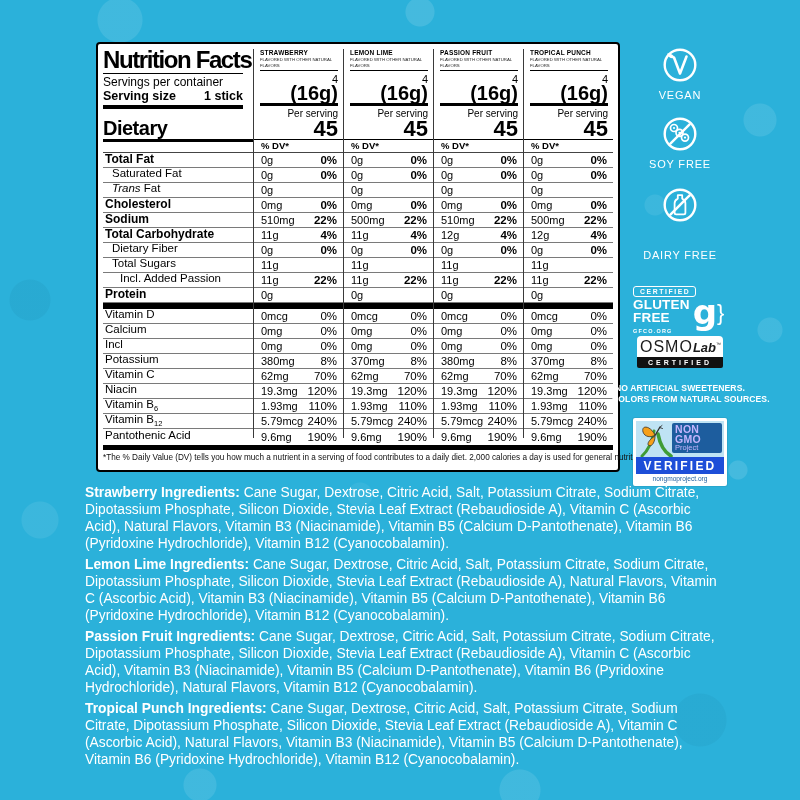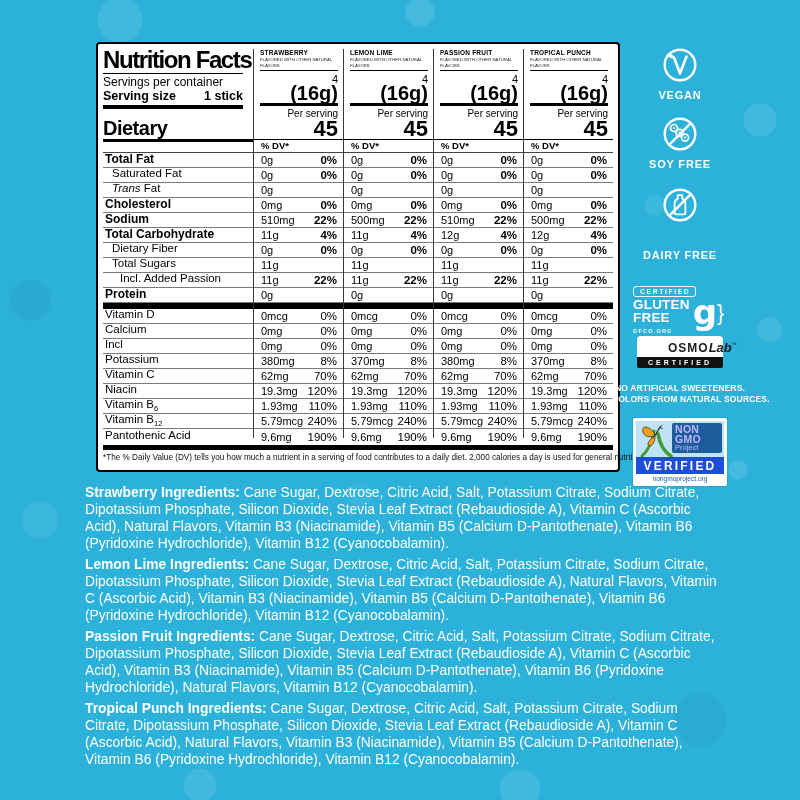--- a/index.html
+++ b/index.html
@@ -68,36 +68,36 @@
   .lcell.i1{padding-left:9px;}
   .lcell.i2{padding-left:17px;}
   .lcell .lit{font-style:italic;}
   .lsub{font-size:7.5px;}
   .thickbar{height:6px;background:#000;}
   .vrows .row:last-child{border-bottom:none;}
   .footnote{border-top:5px solid #000;margin-top:1px;padding-top:3px;font-size:8.2px;line-height:10px;color:#111;white-space:nowrap;}
 
   
   .badges{position:absolute;left:630px;top:47px;width:100px;display:flex;flex-direction:column;align-items:center;color:#fff;}
-  .badge-label{font-size:11px;font-weight:700;letter-spacing:.8px;margin-top:6px;text-align:center;white-space:nowrap;}
+  .badge-label{font-size:11px;font-weight:400;letter-spacing:.8px;margin-top:6px;text-align:center;white-space:nowrap;}
   .b-vegan{margin-bottom:15px;display:flex;flex-direction:column;align-items:center;}
   .b-soy{margin-bottom:17px;display:flex;flex-direction:column;align-items:center;}
   .b-dairy{margin-bottom:19px;display:flex;flex-direction:column;align-items:center;gap:20px;}
 
   .gf{width:94px;margin-bottom:2px;}
   .gf-pill{display:inline-block;border:1.5px solid #fff;border-radius:3px;font-size:6.8px;font-weight:700;letter-spacing:1.6px;padding:1px 5px 1px 6px;}
   .gf-mid{display:flex;align-items:flex-start;margin-top:1px;}
   .gf-words div{font-size:13.5px;font-weight:800;line-height:12.5px;letter-spacing:.2px;}
   .gf-g{font-size:34px;font-weight:700;line-height:27px;margin-left:3px;font-family:"DejaVu Sans",sans-serif;}
   .gf-br{font-size:22px;font-weight:400;line-height:27px;}
   .gf-org{font-size:5.5px;font-weight:700;letter-spacing:1.2px;margin-top:2px;}
 
   .osmo{width:86px;margin-bottom:15px;}
   .osmo-top{background:#fff;border-radius:4px 4px 0 0;padding:2px 3px 1px;text-align:center;color:#1a1a1a;white-space:nowrap;}
-  .osmo-name{font-size:12px;letter-spacing:1px;font-weight:700;margin-left:28px;}
+  .osmo-name{font-size:16px;letter-spacing:1px;font-weight:400;}
   .osmo-lab{font-size:13px;font-weight:800;font-style:italic;}
   .osmo-tm{font-size:5px;vertical-align:super;}
   .osmo-bar{background:#111;color:#fff;font-size:7px;letter-spacing:3px;font-weight:700;text-align:center;padding:2px 0;border-radius:0 0 2px 2px;}
 
   .claims{width:136px;text-align:center;font-size:8.6px;font-weight:700;line-height:11px;letter-spacing:.1px;margin-bottom:13px;white-space:nowrap;}
 
   .ngmo{width:88px;background:#bfe3f4;border:3px solid #fff;border-radius:2px;box-shadow:0 0 0 1px rgba(0,0,0,.06);}
   .ngmo-top{position:relative;height:36px;}
   .ngmo-box{position:absolute;right:2px;top:2px;width:44px;background:#1d5d9e;border-radius:2px;color:#c4b5fd;padding:2px 3px 1px;text-align:left;}
   .ngmo-box .l1{font-size:10.5px;font-weight:800;line-height:9.5px;letter-spacing:.3px;}

